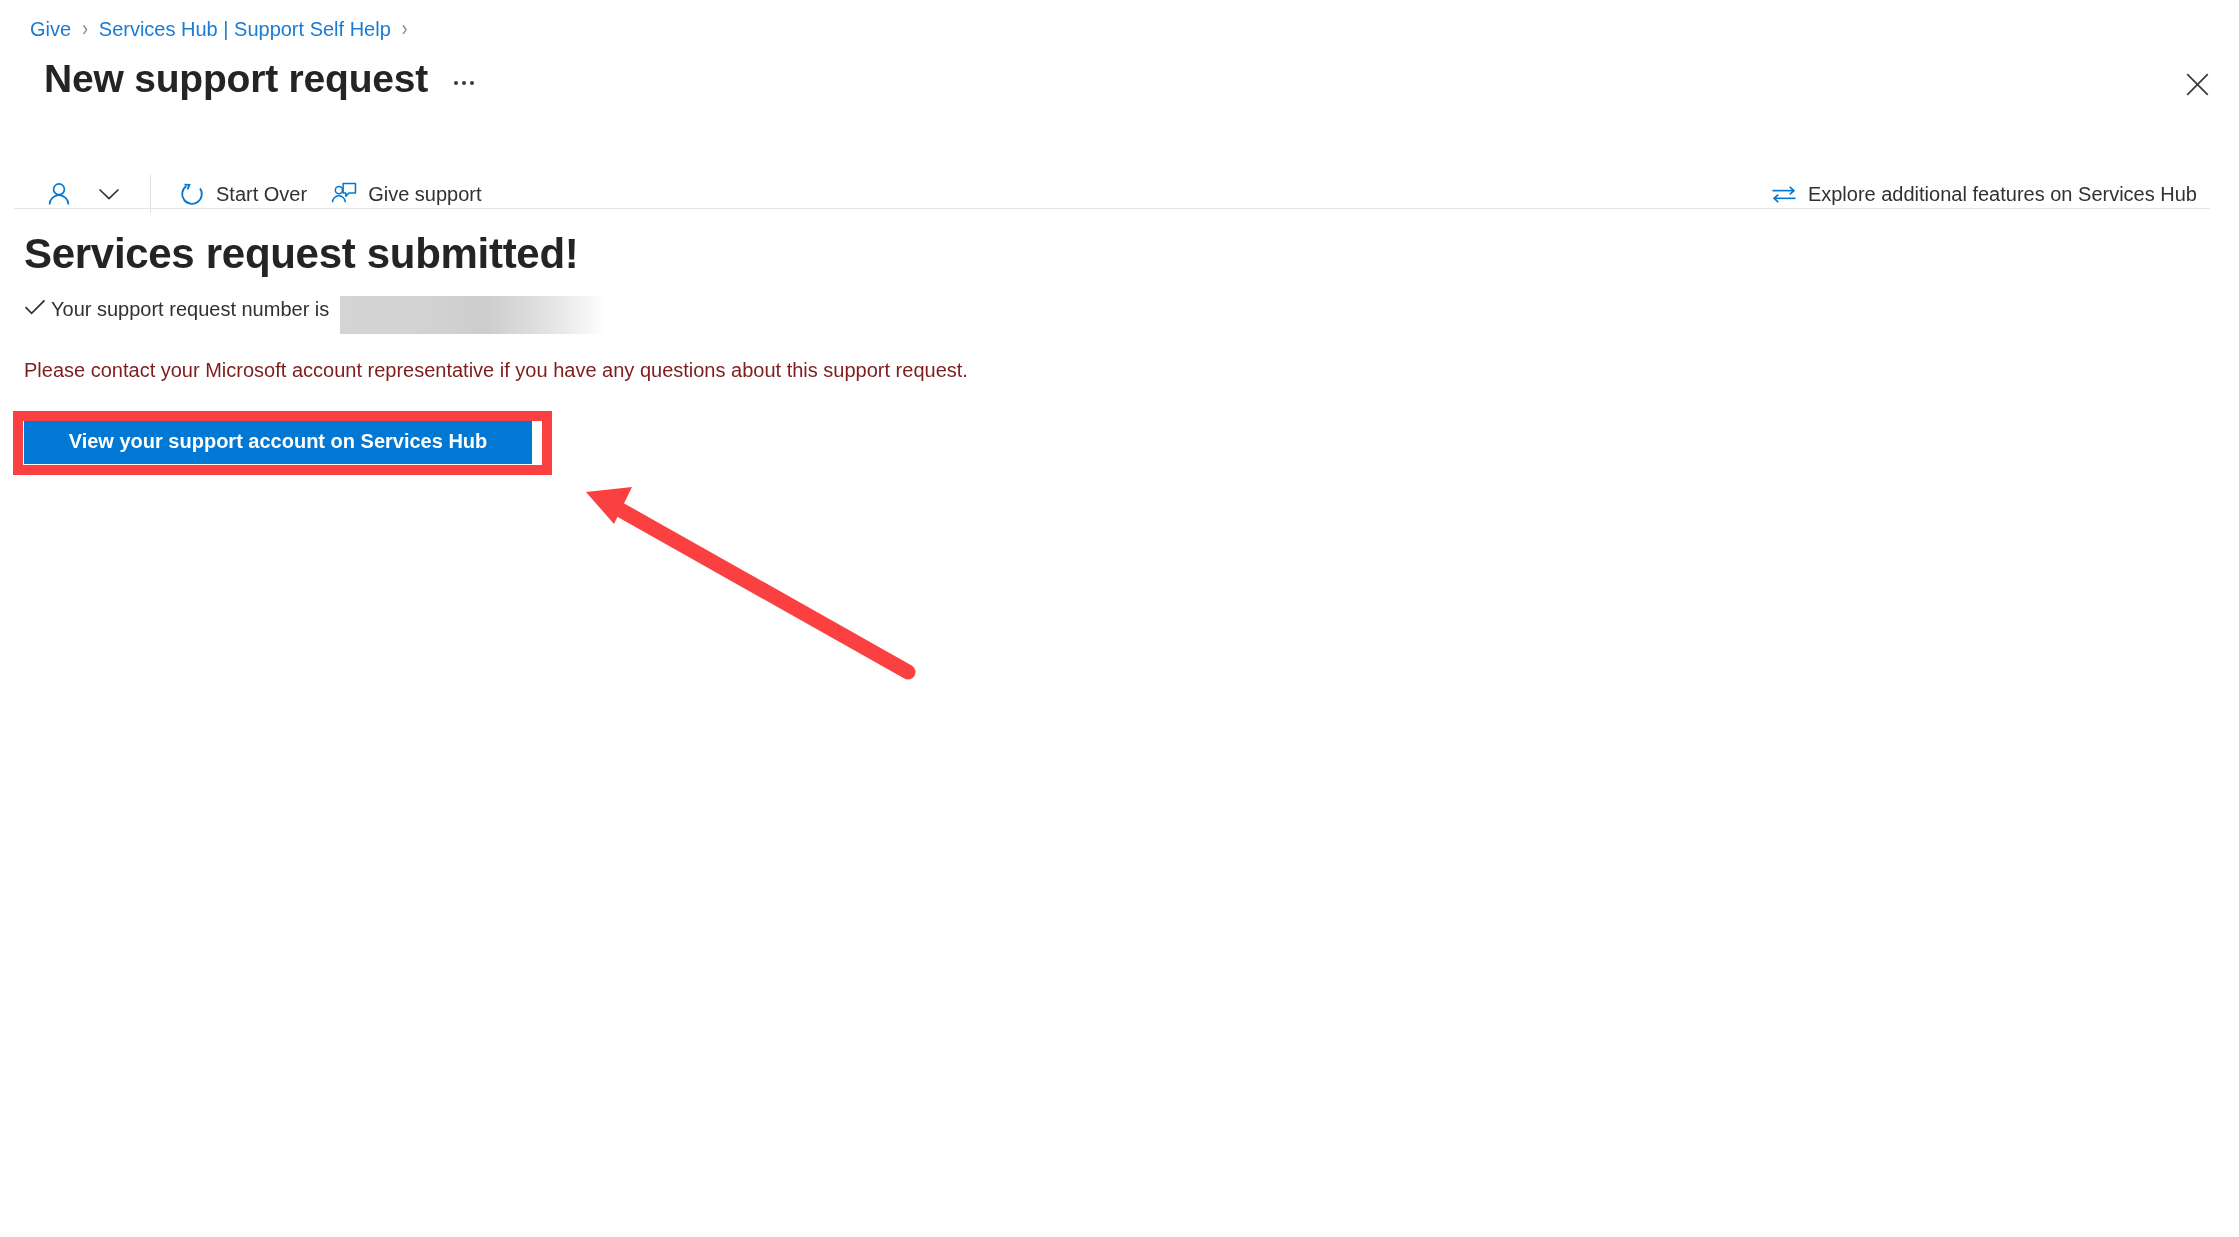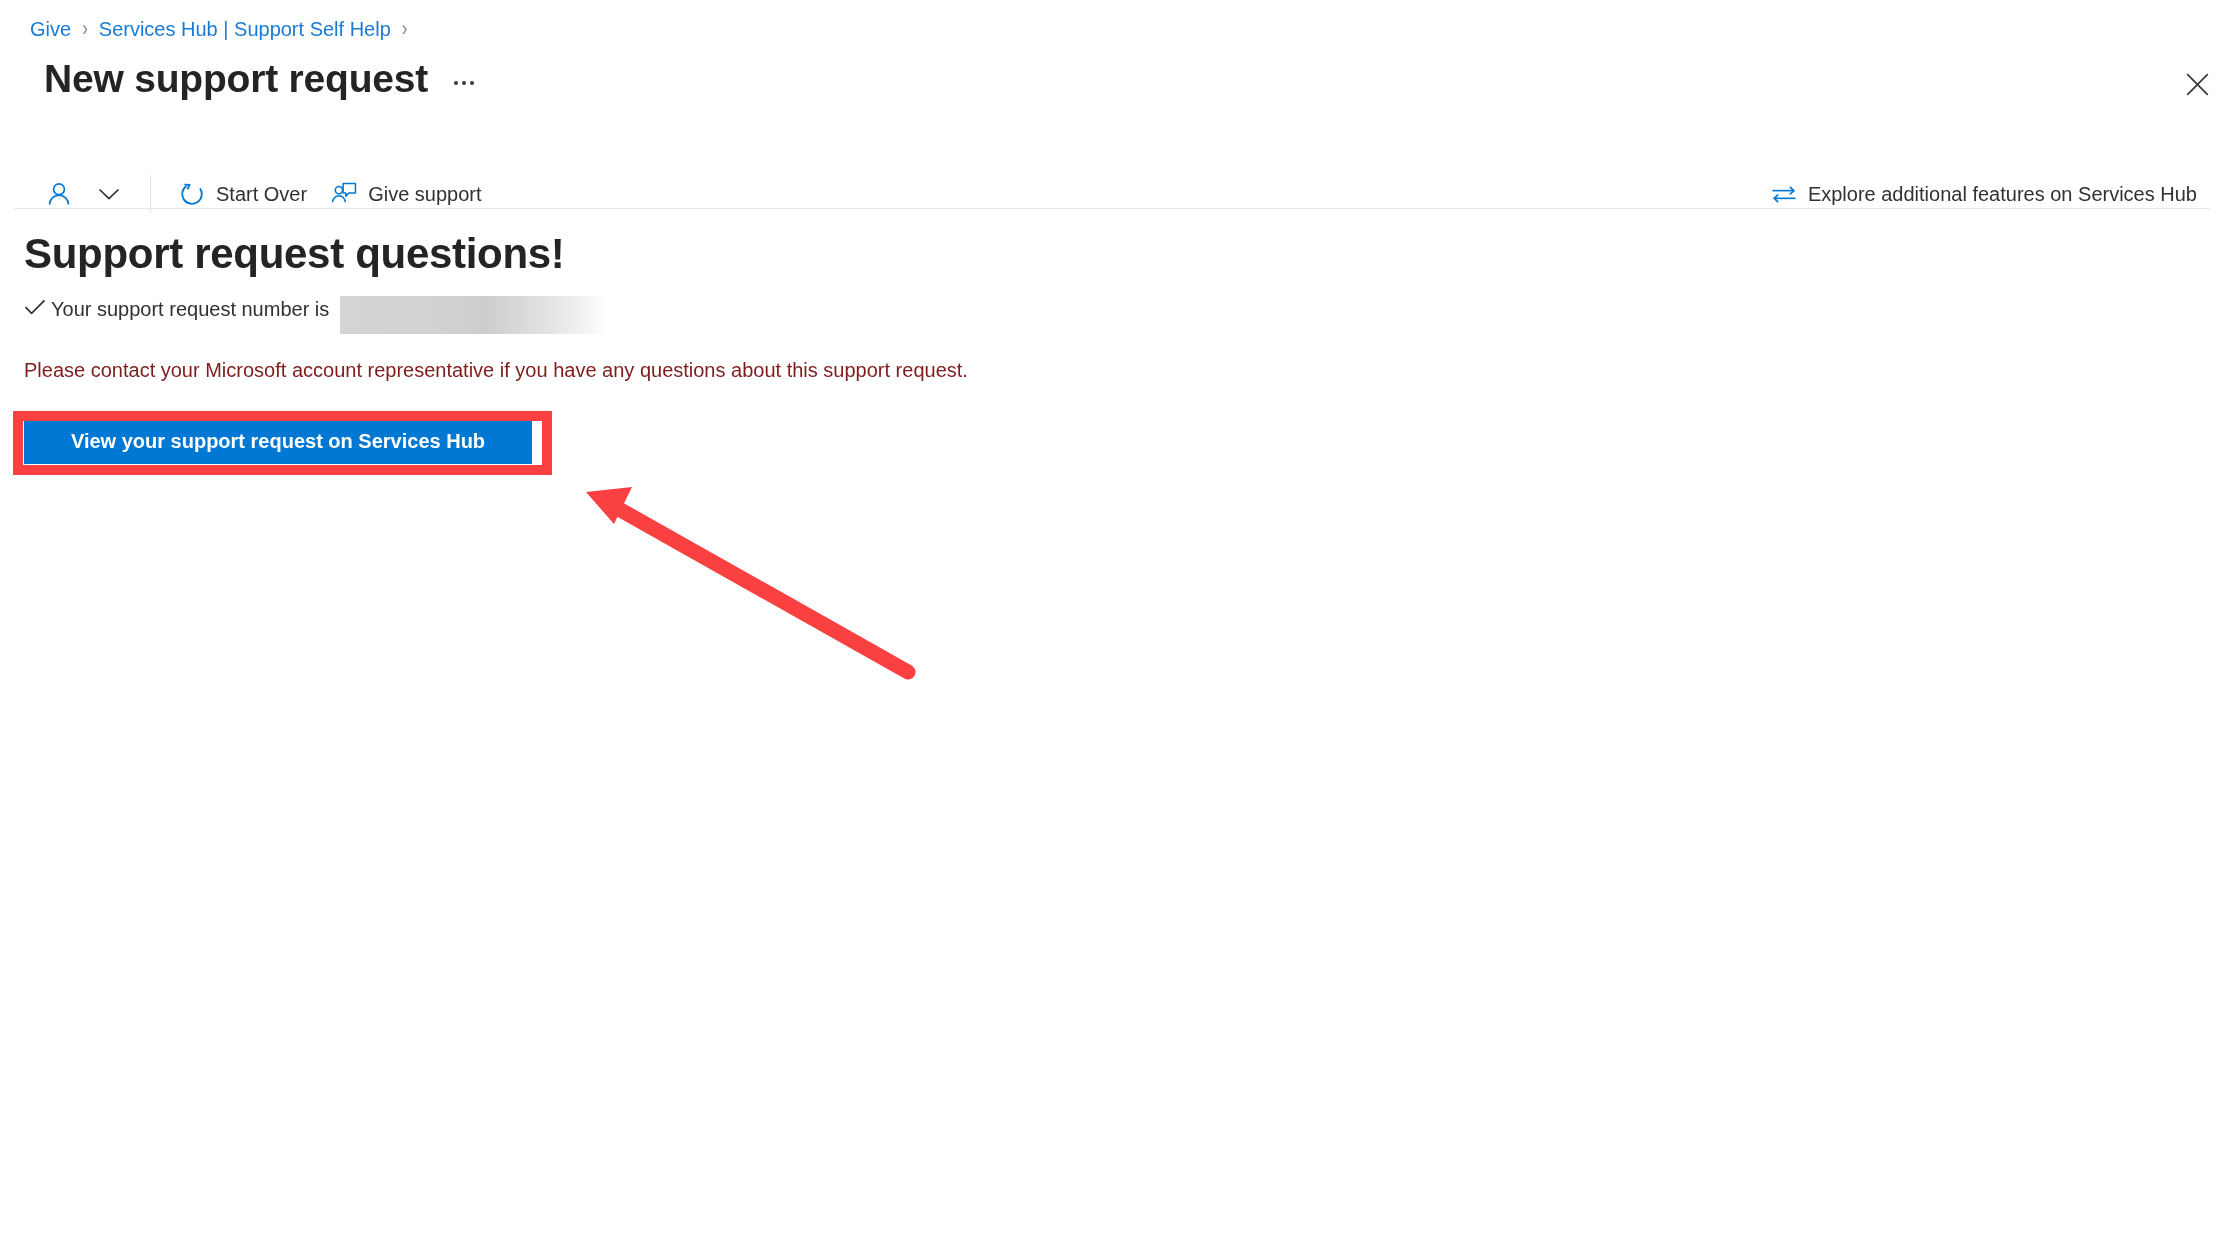--- a/index.html
+++ b/index.html
@@ -324,36 +324,36 @@
         </svg>
       </span>
       <span>Explore additional features on Services Hub</span>
     </div>
   </div>
 </div>
 <div class="cb-underline"></div>
 
 <div class="content">
 
-  <h1 class="h1">Support request questions!</h1>
+  <h1 class="h1">Services request submitted!</h1>
 
   <div class="confirm-row">
     <span class="check-icon">
       <svg width="22" height="18" viewBox="0 0 22 18">
         <path d="M1.5 9.2 L7.6 15.4 L20.5 2.4" fill="none" stroke="#323130" stroke-width="1.7"></path>
       </svg>
     </span>
     <span>Your support request number is</span>
     <span class="redacted"></span>
   </div>
 
   <p class="para">Please contact your Microsoft account representative if you have any questions about this support request.</p>
 
   <div class="btn-wrap">
-    <button class="primary-btn">View your support request on Services Hub</button>
+    <button class="primary-btn">View your support account on Services Hub</button>
   </div>
 
 </div>
 
 <div class="annot-box"></div>
 
 <svg class="annot-arrow" viewBox="0 0 2239 1237">
   <line x1="908" y1="672" x2="617" y2="508" stroke="#fa4040" stroke-width="15" stroke-linecap="round"></line>
   <path d="M586 492 L632 487 L614 524 Z" fill="#fa4040"></path>
 </svg>

